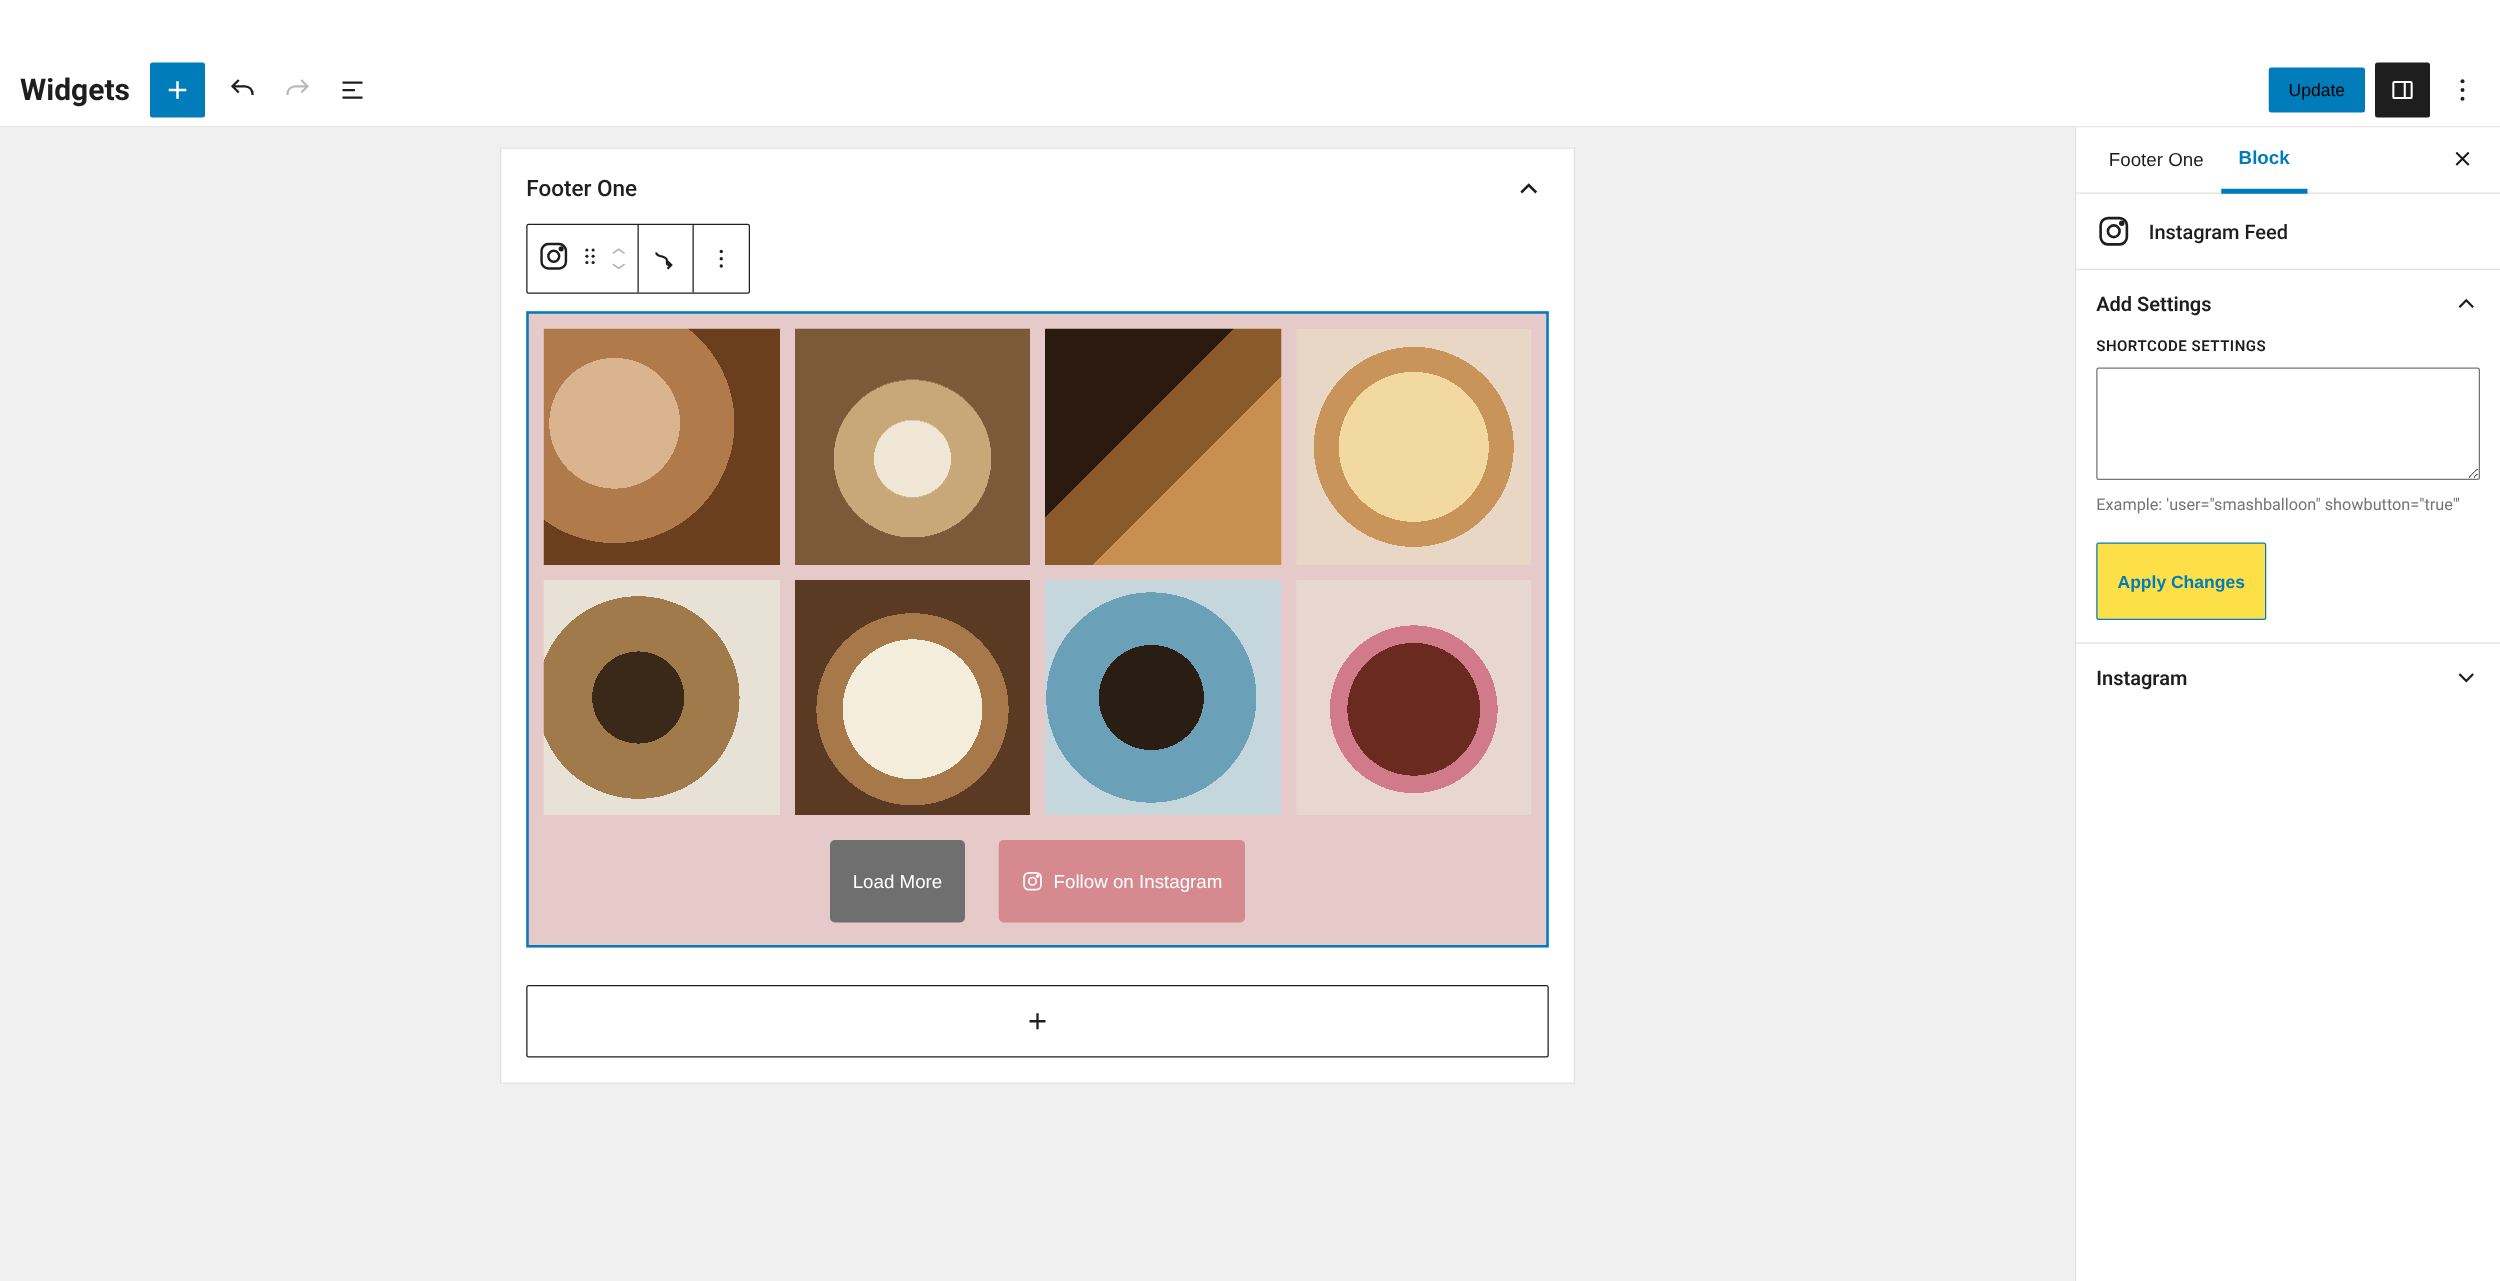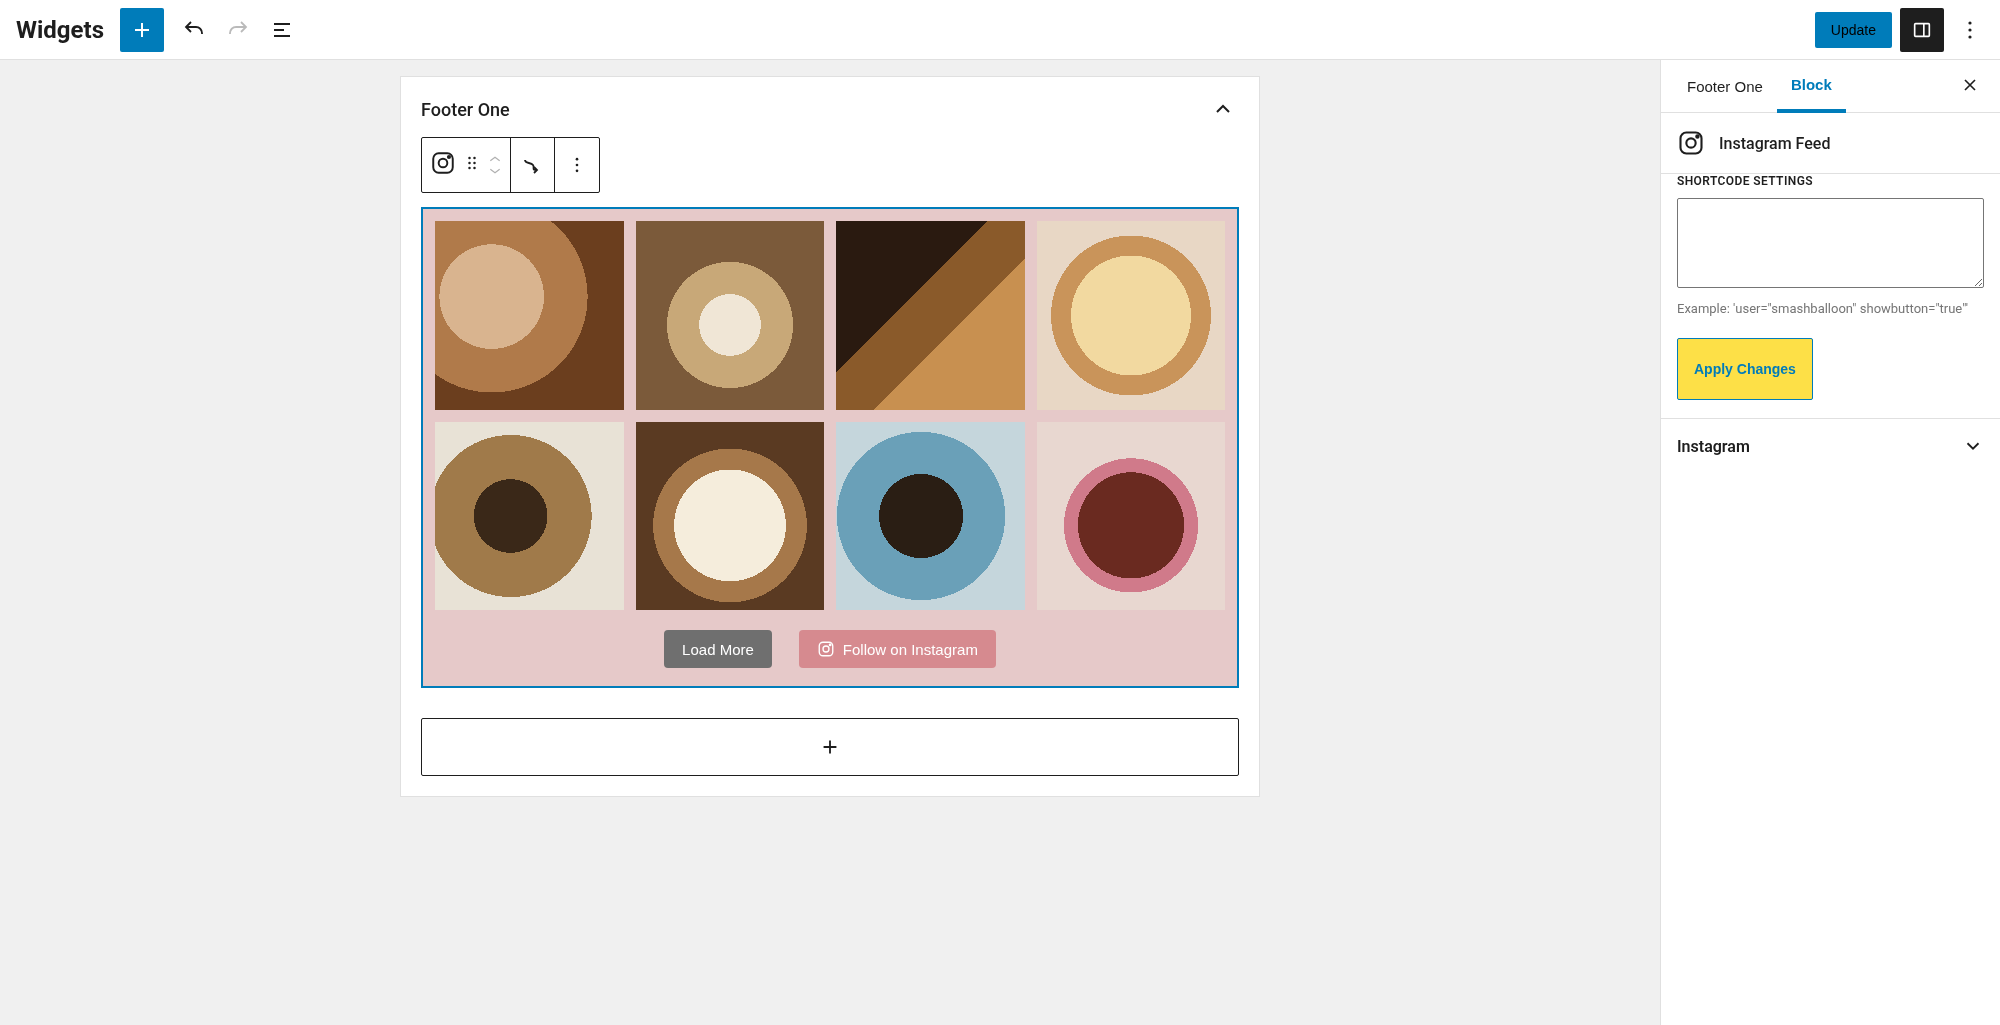--- a/index.html
+++ b/index.html
@@ -1,19 +1,19 @@
 <!DOCTYPE html>
 <html><head>
 <meta charset="utf-8">
 <style>
 * { box-sizing: border-box; margin: 0; padding: 0; }
 body { font-family: -apple-system, BlinkMacSystemFont, "Segoe UI", Roboto, sans-serif; background: #fff; color: #1e1e1e; }
 
 
-.topbar { display: flex; align-items: center; height: 60px; padding: 0 8px; border-bottom: 1px solid #e0e0e0; }
+.topbar { display: flex; align-items: center; height: 60px; padding: 0 8px; border-bottom: 1px solid #e0e0e0; margin-top: 42px; }
 .topbar-title { font-size: 24px; font-weight: 700; margin-left: 8px; margin-right: 16px; }
 .topbar-btn { width: 44px; height: 44px; display: flex; align-items: center; justify-content: center; background: transparent; border: none; cursor: pointer; border-radius: 2px; }
 .topbar-btn svg { width: 24px; height: 24px; }
 .add-btn { background: #007cba; color: #fff; border-radius: 2px; width: 44px; height: 44px; margin-right: 8px; }
 .add-btn svg { stroke: #fff; }
 .topbar-spacer { flex: 1; }
 .update-btn { background: #007cba; color: #000000; border: none; padding: 10px 16px; font-size: 14px; font-weight: 500; border-radius: 2px; cursor: pointer; margin-right: 8px; }
 .settings-toggle { background: #1e1e1e; color: #fff; width: 44px; height: 44px; display:flex; align-items:center; justify-content:center; border-radius: 2px; margin-right: 4px; cursor:pointer; }
 .redo-btn svg { opacity: 0.3; }
 
@@ -45,21 +45,21 @@
 .p2 { background: radial-gradient(circle at 50% 55%, #f0e6d6 0 22%, #c8a878 22% 45%, #7b5a3a 45% 100%), #d9c9b0; }
 .p3 { background: linear-gradient(135deg, #2a1a10 0 40%, #8a5a2a 40% 60%, #c89050 60% 100%); }
 .p4 { background: radial-gradient(circle at 50% 50%, #f2d9a0 0 45%, #c9945a 45% 60%, #e8d7c5 60% 100%); }
 .p5 { background: radial-gradient(circle at 40% 50%, #3a2818 0 25%, #a07a4a 25% 55%, #e8e2d6 55% 100%); }
 .p6 { background: radial-gradient(circle at 50% 55%, #f5eddc 0 40%, #a6784a 40% 55%, #5a3a22 55% 100%); }
 .p7 { background: radial-gradient(circle at 45% 50%, #2a1e14 0 30%, #6aa0b8 30% 60%, #c5d6dc 60% 100%); }
 .p8 { background: radial-gradient(circle at 50% 55%, #6a2a20 0 38%, #d07a8a 38% 48%, #e8d7d0 48% 100%); }
 
 .feed-actions { display: flex; justify-content: center; gap: 27px; margin-top: 20px; margin-bottom: 6px;}
 .load-more-btn { background: #6f6f6f; color: #fff; border: none; padding: 10px 18px; font-size: 15px; border-radius: 4px; cursor: pointer; }
-.follow-btn { background: #d68a8f; color: #fff; border: none; padding: 10px 18px; font-size: 15px; border-radius: 4px; cursor: pointer; display:flex; align-items:center; gap:8px; }
+.follow-btn { background: #d68a8f; color: #fff; border: none; padding: 24px 18px; font-size: 15px; border-radius: 4px; cursor: pointer; display:flex; align-items:center; gap:8px; }
 .follow-btn svg { width:18px; height:18px; }
 
 .appender { width: 100%; height: 58px; border: 1px solid #1e1e1e; background: #fff; display:flex; align-items:center; justify-content:center; margin-top: 30px; cursor:pointer; border-radius:2px; }
 
 
 .side-tabs { display: flex; align-items: center; border-bottom: 1px solid #e0e0e0; padding: 0 12px; position: relative; }
 .side-tab { padding: 16px 14px; font-size: 15px; color: #1e1e1e; background: none; border: none; cursor: pointer; font-weight: 500; }
 .side-tab.active { color: #007cba; border-bottom: 4px solid #007cba; margin-bottom: -1px; font-weight:600; }
 .side-close { margin-left: auto; background:none; border:none; cursor:pointer; padding: 8px; }
 
@@ -227,20 +227,26 @@
     <div class="side-block-header">
       <svg viewBox="0 0 24 24" fill="none" stroke="#1e1e1e" stroke-width="1.8">
           <rect x="3" y="3" width="18" height="18" rx="5"></rect>
           <circle cx="12" cy="12" r="4"></circle>
           <circle cx="17.5" cy="6.5" r="1" fill="#1e1e1e"></circle>
         </svg>
       <div class="side-block-title">Instagram Feed</div>
     </div>
 
     <div class="side-panel">
+      <div class="side-panel-header">
+        <div class="side-panel-title">Add Settings</div>
+        <svg class="chev" viewBox="0 0 24 24" fill="none" stroke="#1e1e1e" stroke-width="2">
+            <path d="M6 15l6-6 6 6"></path>
+          </svg>
+      </div>
       <div class="side-panel-body">
         <label class="field-label">SHORTCODE SETTINGS</label>
         <textarea class="shortcode-input" style=""></textarea>
         <div class="field-hint">Example: 'user="smashballoon" showbutton="true"'</div>
         <button class="apply-btn">Apply Changes</button>
       </div>
     </div>
 
     <div class="side-panel">
       <div class="side-panel-header">

